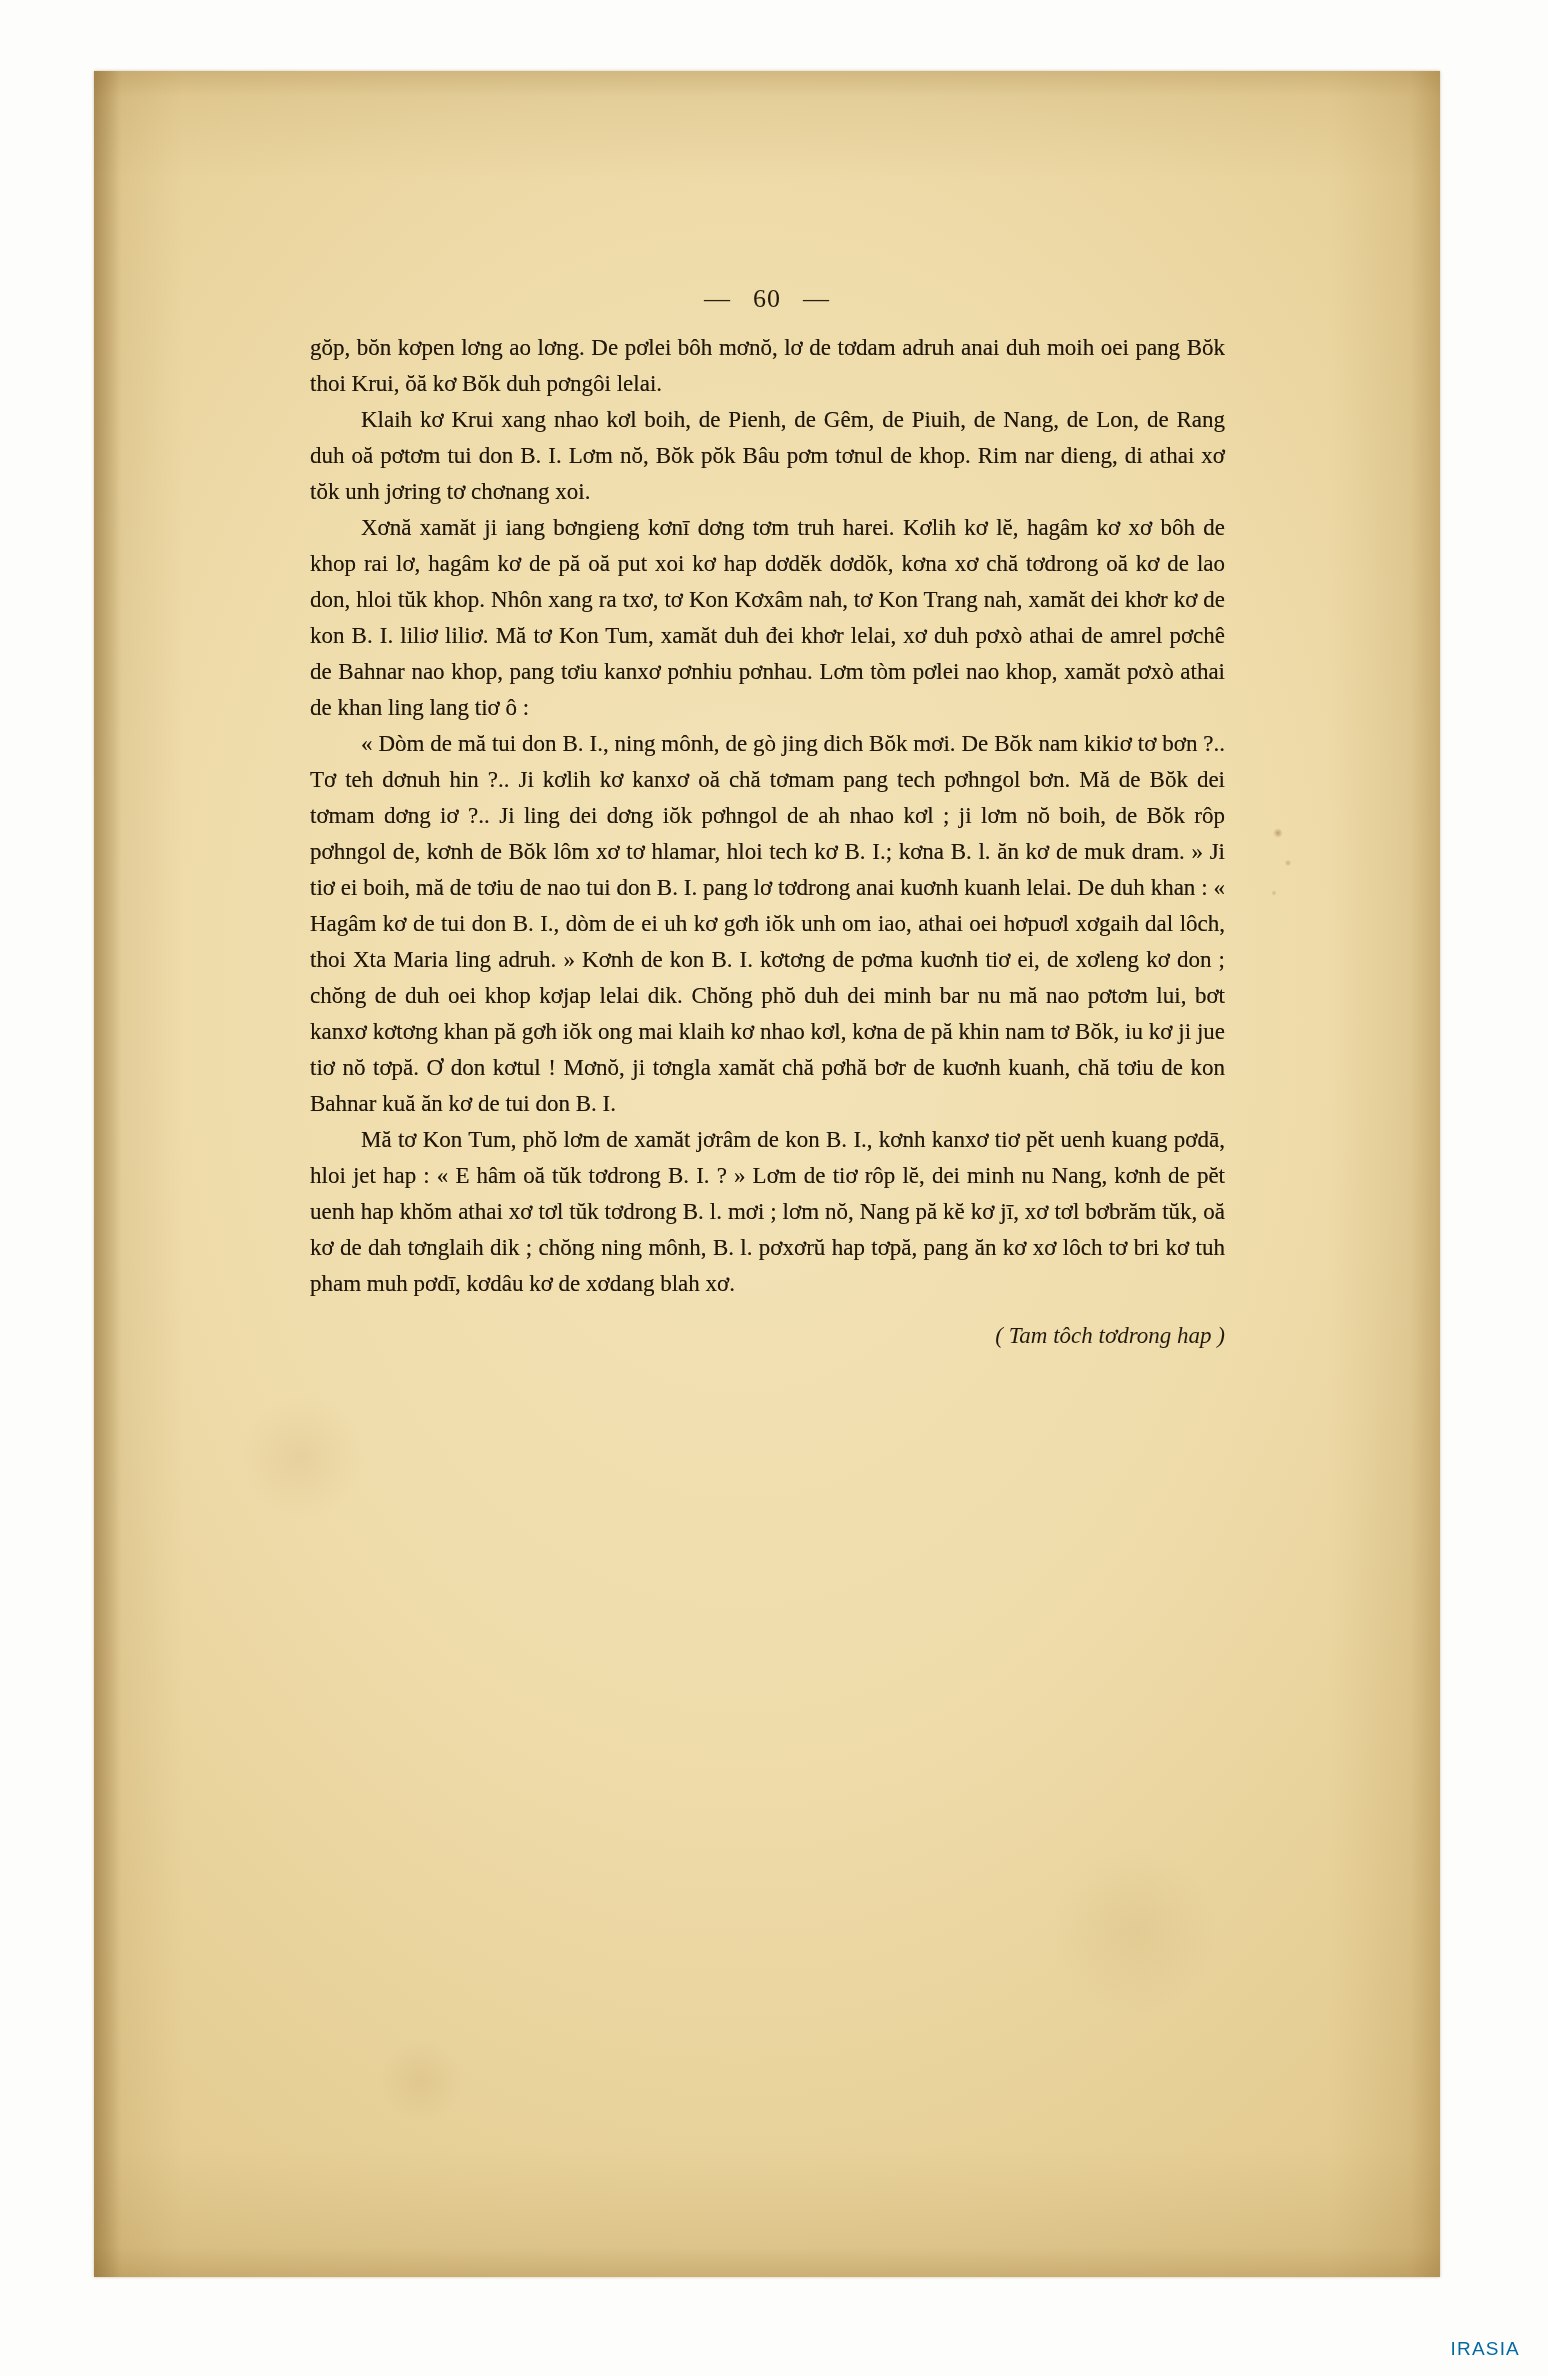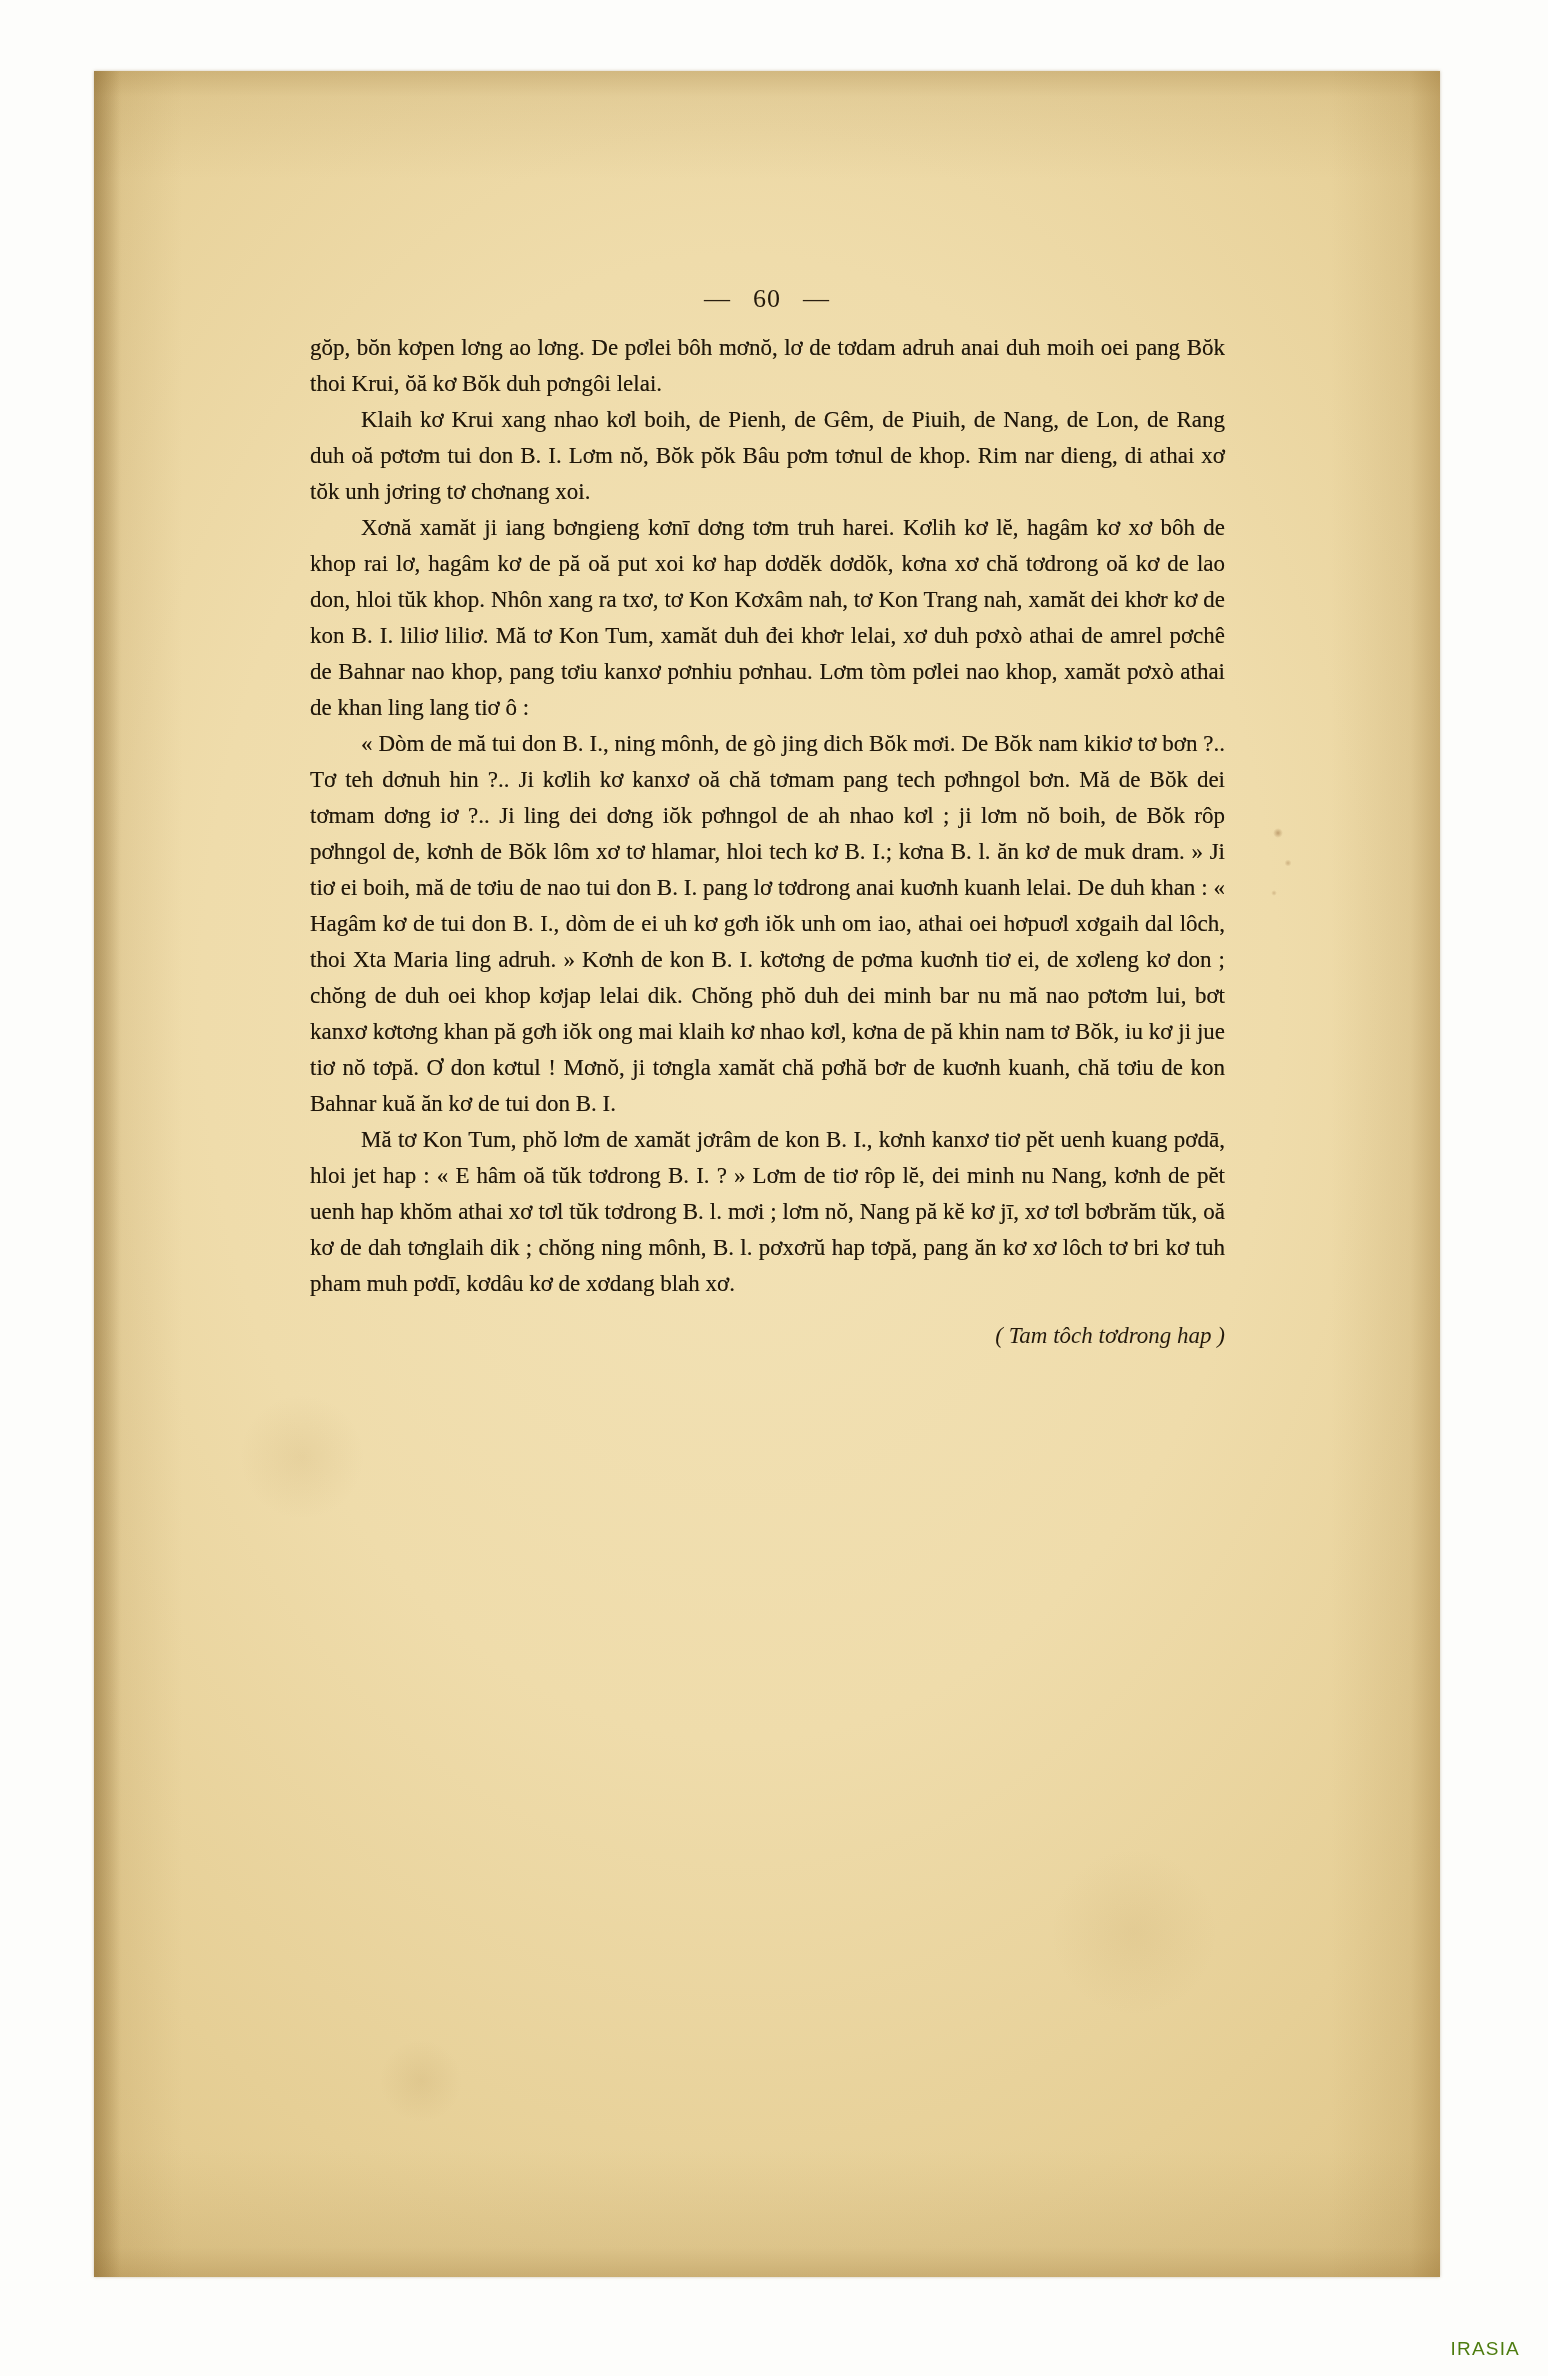--- a/index.html
+++ b/index.html
@@ -132,21 +132,21 @@
   }
 
   
   #watermark {
     position: absolute;
     right: 28px;
     bottom: 16px;
     font-family: "Liberation Sans", sans-serif;
     font-size: 19px;
     letter-spacing: 1.2px;
-    color: #4d7c0f;
+    color: #0369a1;
   }
 </style>
 </head>
 <body>
 
 <div id="scan-frame">
 
   <div id="page">
     <div id="binding-shadow"></div>
 

